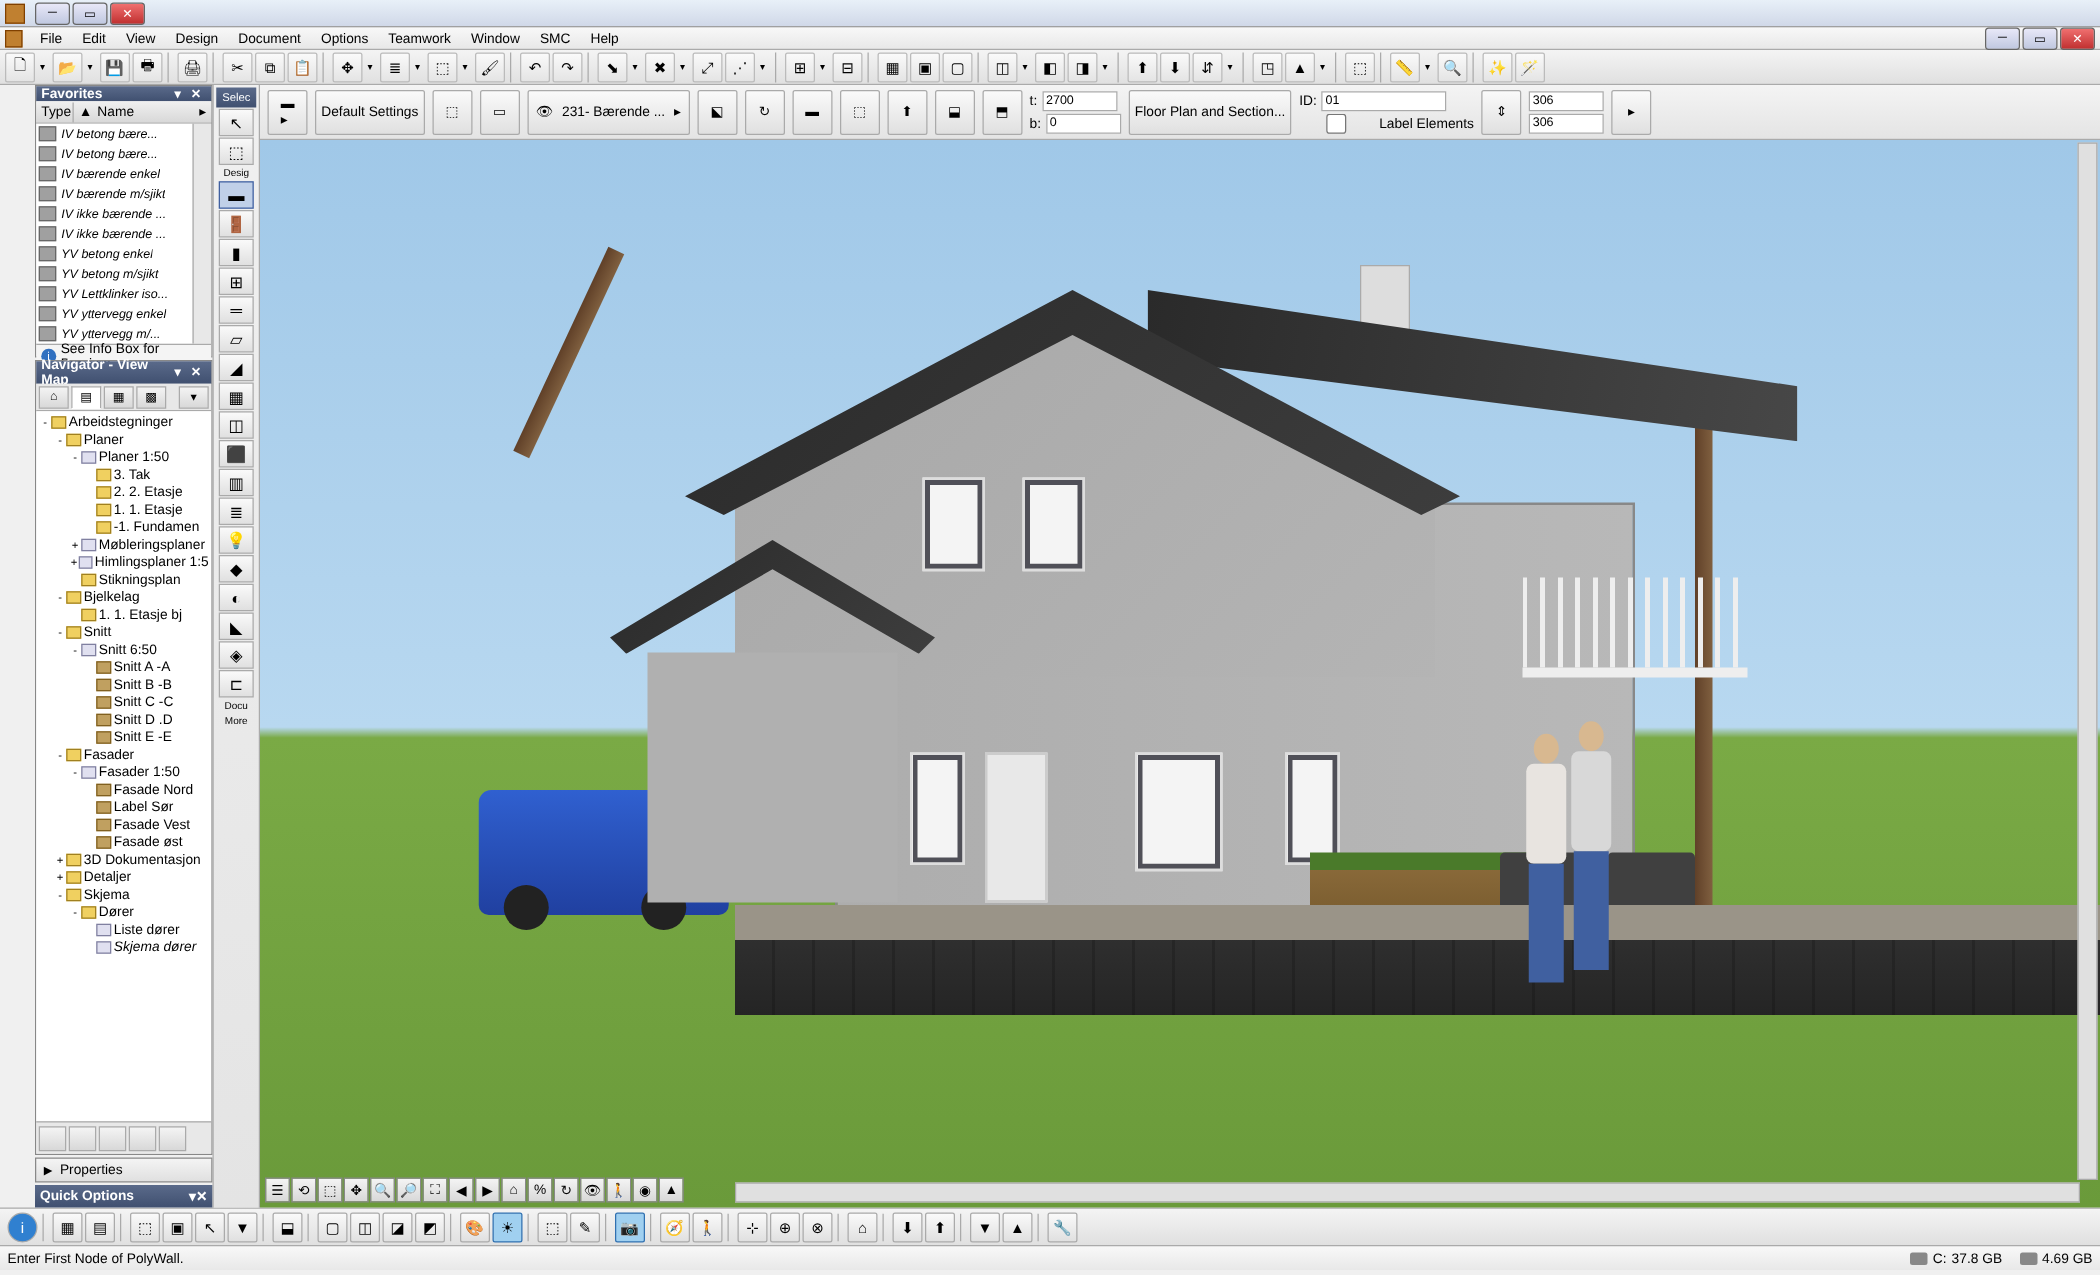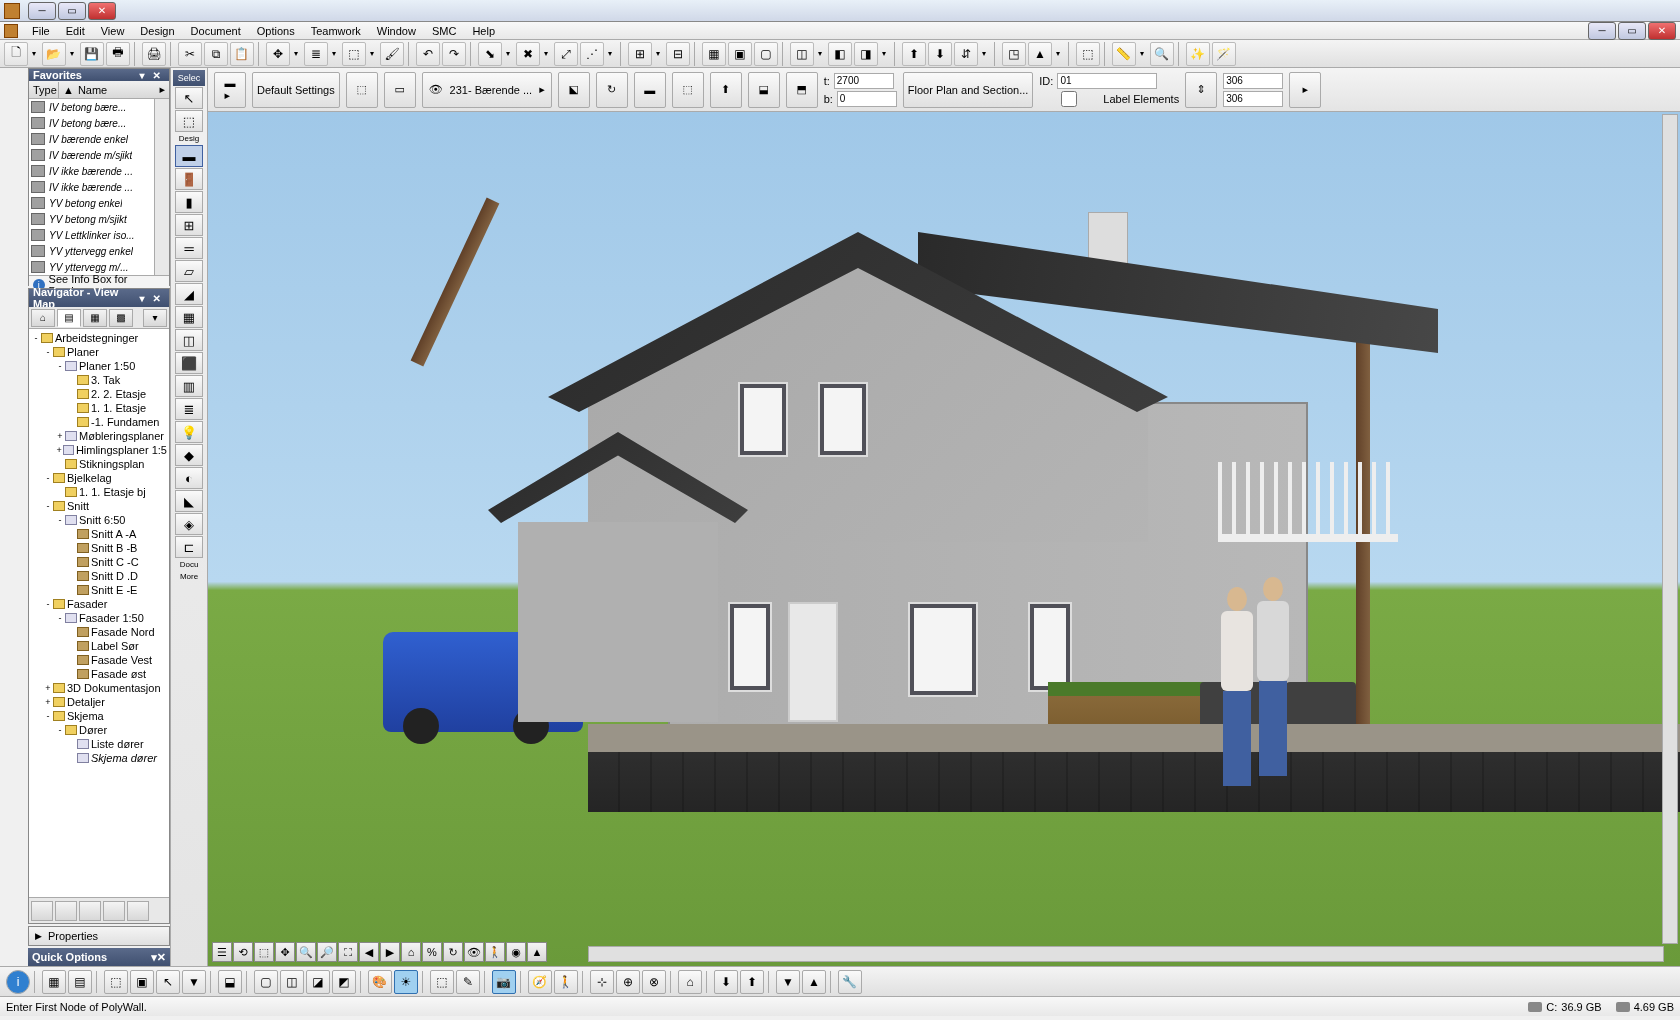--- a/index.html
+++ b/index.html
@@ -673,20 +673,20 @@
   <div class="bb-sep"></div>
   <div class="bb-btn">🔧</div>
 </div>
 
 <div class="statusbar">
   <span>Enter First Node of PolyWall.</span>
   <div class="sp">
     <div class="disk">
         <div class="di"></div>
         <span>C:</span> 
-        <span>36.9 GB</span>
+        <span>37.8 GB</span>
       </div>
     <div class="disk">
         <div class="di"></div>
         <span>4.69 GB</span>
       </div>
   </div>
 </div>
 
 </body></html>

